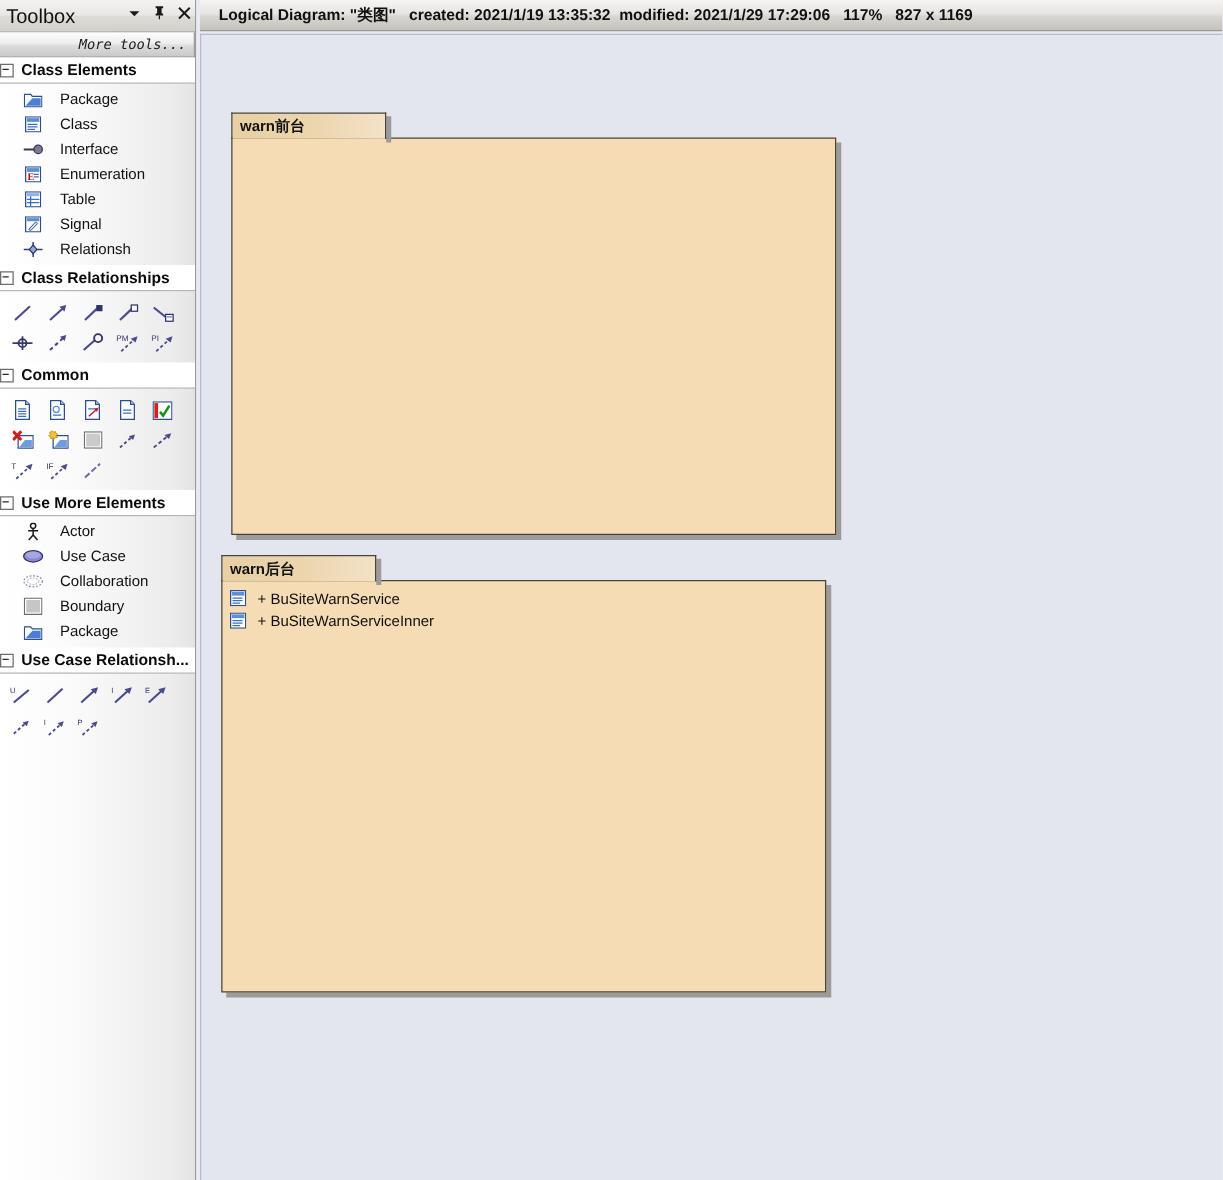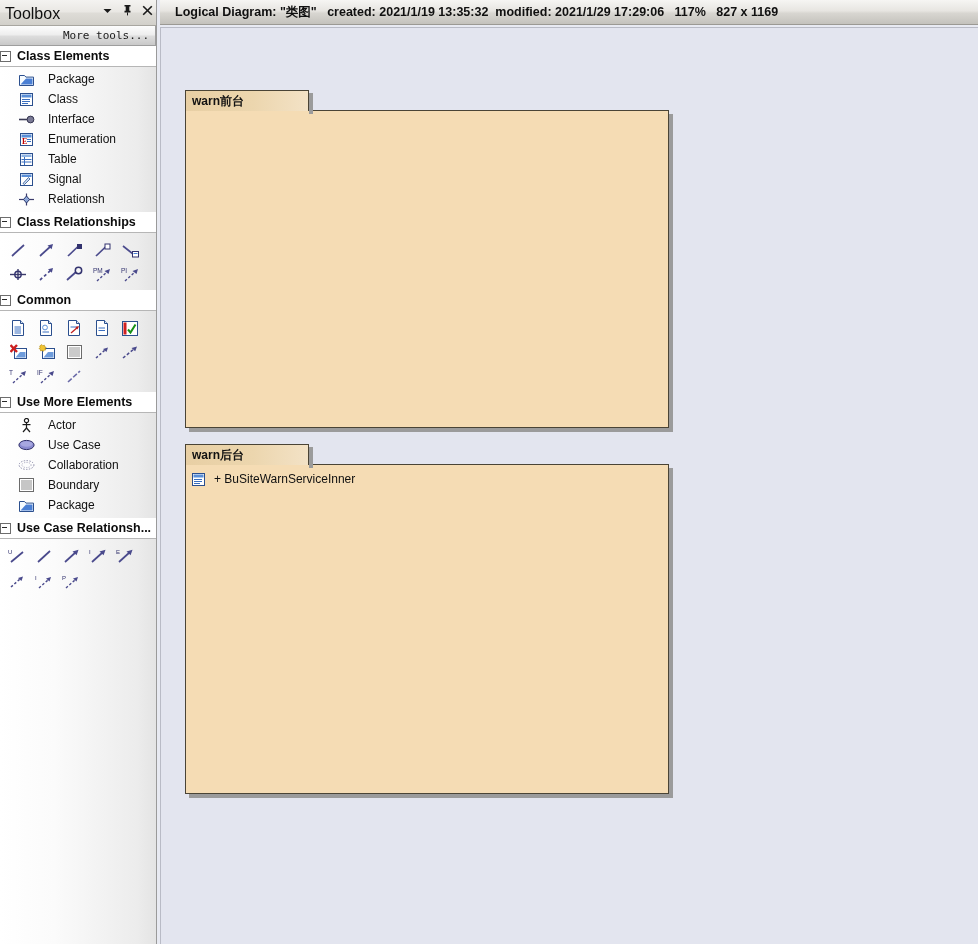--- a/index.html
+++ b/index.html
@@ -70,20 +70,21 @@
     text-align: right;
     position: relative;
   }
   .more-tools-bar span {
     font-family: "DejaVu Sans Mono", "Liberation Mono", monospace;
     font-size: 11px;
     color: #1a1a1a;
     position: absolute;
     right: 6px;
     top: 3px;
+    font-style: italic;
   }
 
   .section-header {
     height: 21px;
     background: #ffffff;
     border-bottom: 1px solid #b6b6b6;
     box-sizing: border-box;
     display: flex;
     align-items: center;
     padding-left: 0;
@@ -672,37 +673,49 @@
 
       <div class="pkg" style="left:24px; top:62px; width:488px; height:322px;">
         <div class="pkg-tab-shadow" style="left:124px;"></div>
         <div class="pkg-body-shadow" style="left:4px; top:24px; width:484px; height:318px;"></div>
         <div class="pkg-tab" style="width:124px;">
           <span class="ttl">warn前台</span>
         </div>
         <div class="pkg-body" style="top:20px; width:484px; height:318px;"></div>
       </div>
 
-      <div class="pkg" style="left:24px; top:416px; width:488px; height:334px;padding-left:39px;">
+      <div class="pkg" style="left:16px; top:416px; width:488px; height:334px;padding-left:39px;">
         <div class="pkg-tab-shadow" style="left:124px;"></div>
         <div class="pkg-body-shadow" style="left:4px; top:24px; width:484px; height:330px;"></div>
         <div class="pkg-tab" style="width:124px;">
           <span class="ttl">warn后台</span>
         </div>
         <div class="pkg-body" style="top:20px; width:484px; height:330px; padding-top:5px;">
           <div class="pkg-member">
             <span class="micon">
               <svg width="13" height="13" viewBox="0 0 13 13">
                 <rect x="0.5" y="0.5" width="12" height="12" fill="#ffffff" stroke="#2b4f8e"></rect>
                 <rect x="1.5" y="1.5" width="10" height="3" fill="#5a8fd8"></rect>
                 <rect x="2" y="6" width="8" height="1" fill="#3a6fc0"></rect>
                 <rect x="2" y="8" width="8" height="1" fill="#3a6fc0"></rect>
                 <rect x="2" y="10" width="6" height="1" fill="#3a6fc0"></rect>
               </svg>
             </span>
+            <span class="mtext">+ BuSiteWarnService</span>
+          </div>
+          <div class="pkg-member">
+            <span class="micon">
+              <svg width="13" height="13" viewBox="0 0 13 13">
+                <rect x="0.5" y="0.5" width="12" height="12" fill="#ffffff" stroke="#2b4f8e"></rect>
+                <rect x="1.5" y="1.5" width="10" height="3" fill="#5a8fd8"></rect>
+                <rect x="2" y="6" width="8" height="1" fill="#3a6fc0"></rect>
+                <rect x="2" y="8" width="8" height="1" fill="#3a6fc0"></rect>
+                <rect x="2" y="10" width="6" height="1" fill="#3a6fc0"></rect>
+              </svg>
+            </span>
             <span class="mtext">+ BuSiteWarnServiceInner</span>
           </div>
         </div>
       </div>
 
     </div>
   </div>
 
 </div>
 

